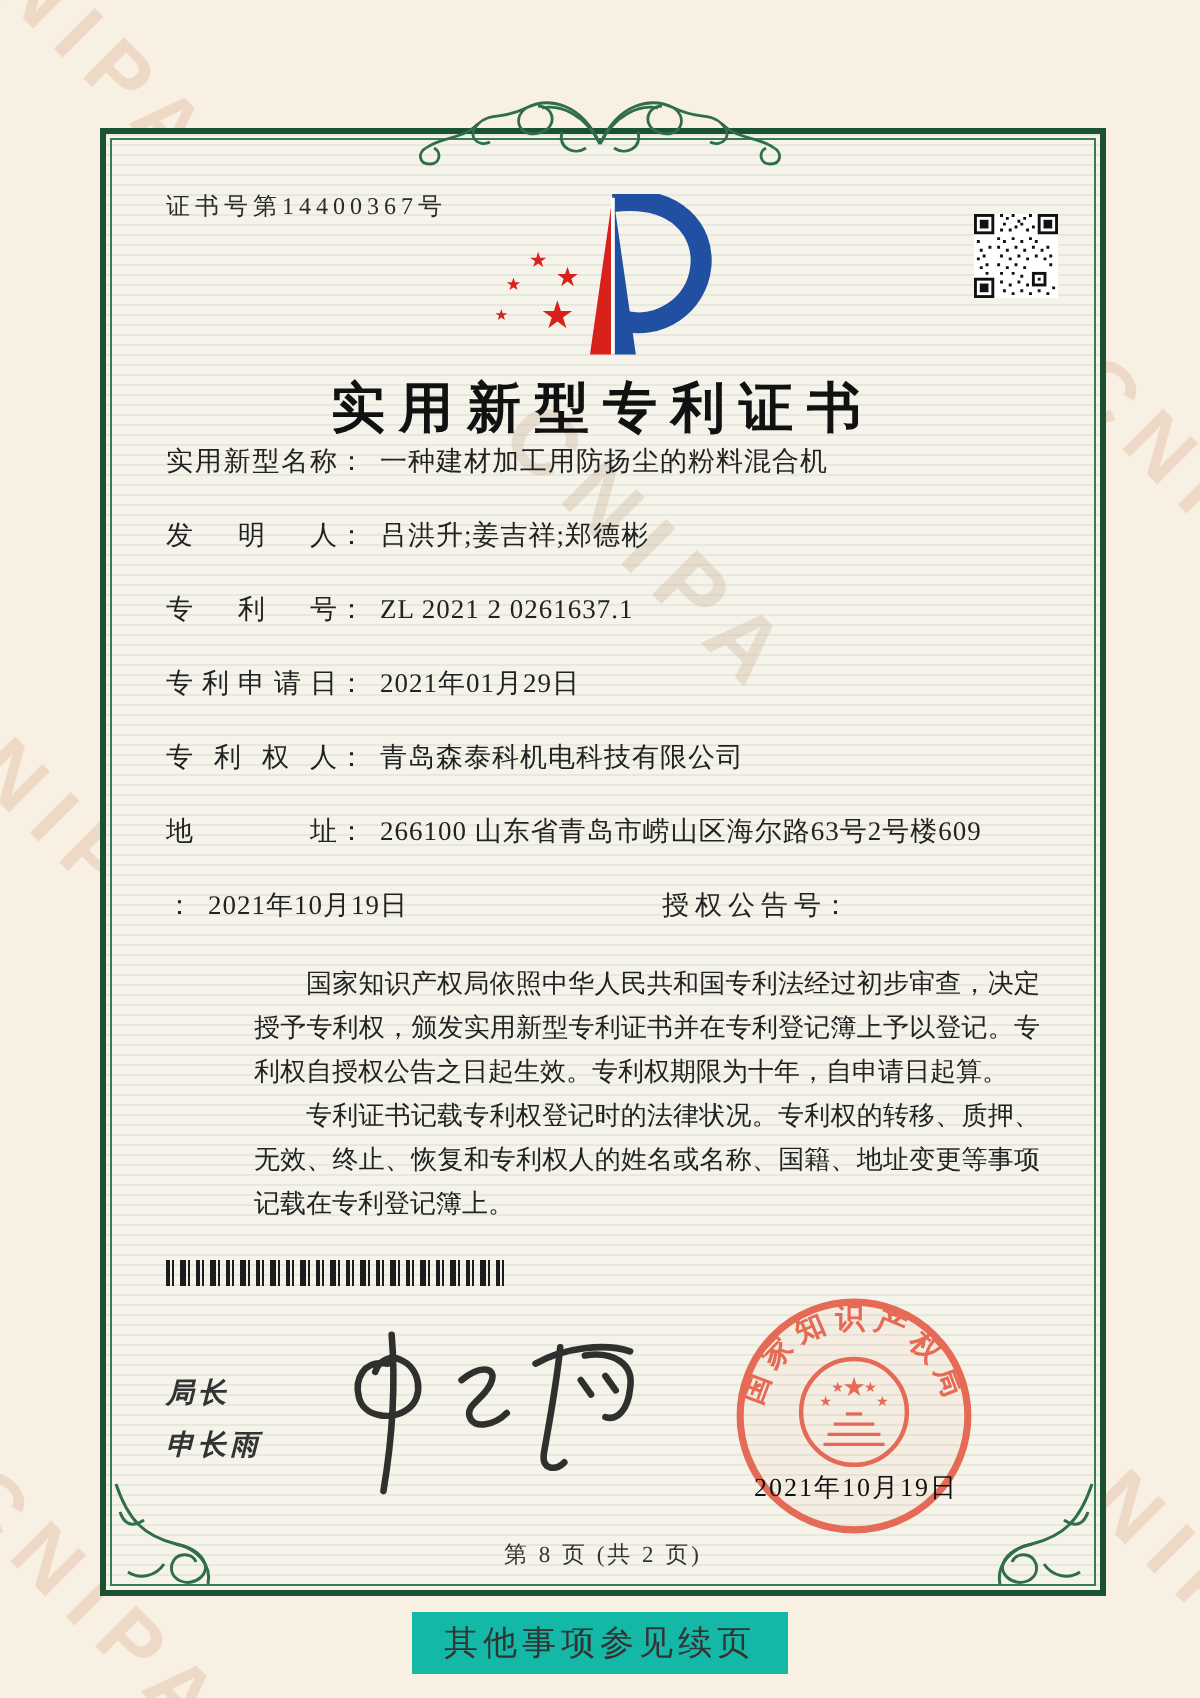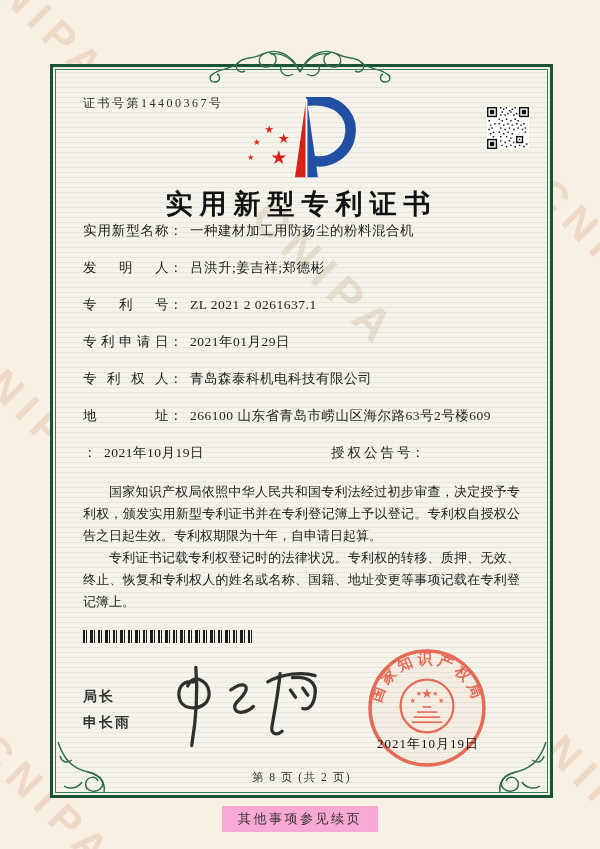--- a/index.html
+++ b/index.html
@@ -20,42 +20,42 @@
   .title{margin-top:74px;font-size:27px;font-weight:bold;text-align:center;letter-spacing:7px;color:#111;}
   .fields{}
   .frow{display:flex;font-size:13.5px;line-height:17px;margin-bottom:20px;letter-spacing:0.5px;}
   .flabel{width:86px;flex:none;text-align:justify;text-align-last:justify;}
   .fcolon{flex:none;margin-right:7px;}
   .fvalue{flex:1;}
   .split{display:flex;}
   .fieldL{display:flex;width:248px;flex:none;}
   .fieldR{display:flex;flex:1;}
   .fieldR .flabel{width:80px;}
-  .paras{margin-top:10px;font-size:13px;line-height:22px;text-align:justify;}
+  .paras{margin-top:10px;font-size:13px;line-height:22px;text-align:justify;margin-left:44px;}
   .paras p{margin:0;text-indent:2em;}
   .barcode{margin-top:17px;width:170px;height:13px;
     background:repeating-linear-gradient(90deg,#1c1c1c 0 2px,transparent 2px 3px,
       #1c1c1c 3px 4px,transparent 4px 7px,#1c1c1c 7px 10px,transparent 10px 11px,
       #1c1c1c 11px 12px,transparent 12px 15px);}
   .sig-block{margin-top:40px;font-family:"Liberation Sans","DejaVu Sans",sans-serif;
-    font-size:14px;font-weight:bold;color:#333;line-height:26px;letter-spacing:2px;}
+    font-size:14px;font-weight:bold;color:#333;line-height:26px;letter-spacing:2px;font-style:italic;}
   .page-info{position:absolute;left:0;right:0;bottom:10px;text-align:center;
     font-size:11.5px;letter-spacing:1.5px;color:#333;}
   .logo{position:absolute;left:190px;top:30px;width:125px;height:86px;}
   .qr{position:absolute;left:434px;top:40px;width:42px;height:42px;}
   .sig-svg{position:absolute;left:112px;top:596px;width:185px;height:88px;}
   .seal{position:absolute;left:313px;top:580px;width:122px;height:122px;opacity:0.92;}
   .seal-date{position:absolute;left:314px;top:668px;width:122px;text-align:center;
     font-size:13px;letter-spacing:1px;color:#111;}
   .garland{position:absolute;left:205px;top:42px;width:190px;height:44px;}
   .flor{position:absolute;width:58px;height:58px;}
   .flor.bl{left:54px;top:738px;transform:scaleX(-1);}
   .flor.br{left:492px;top:738px;}
   .note{position:absolute;top:806px;left:50%;transform:translateX(-50%);
-    background:#f9a8d4;padding:4px 16px;font-size:13px;letter-spacing:2.5px;color:#333;}
+    background:#14b8a6;padding:4px 16px;font-size:17px;letter-spacing:2.5px;color:#333;}
 </style>
 </head>
 <body>
 
 <div class="stage">
 
   <div class="wm" style="left:-46px;top:-6px;">CNIPA</div>
   <div class="wm" style="left:-58px;top:386px;">CNIPA</div>
   <div class="wm" style="left:516px;top:222px;">CNIPA</div>
   <div class="wm" style="left:-40px;top:778px;">CNIPA</div>

